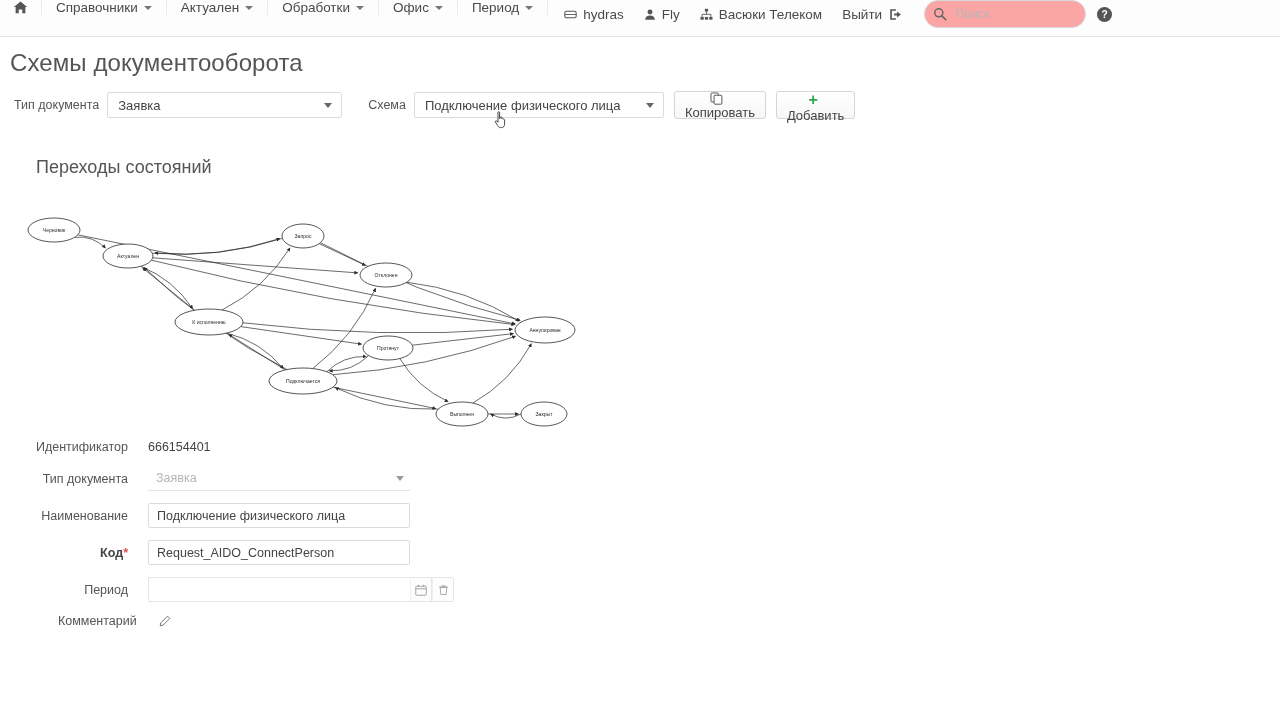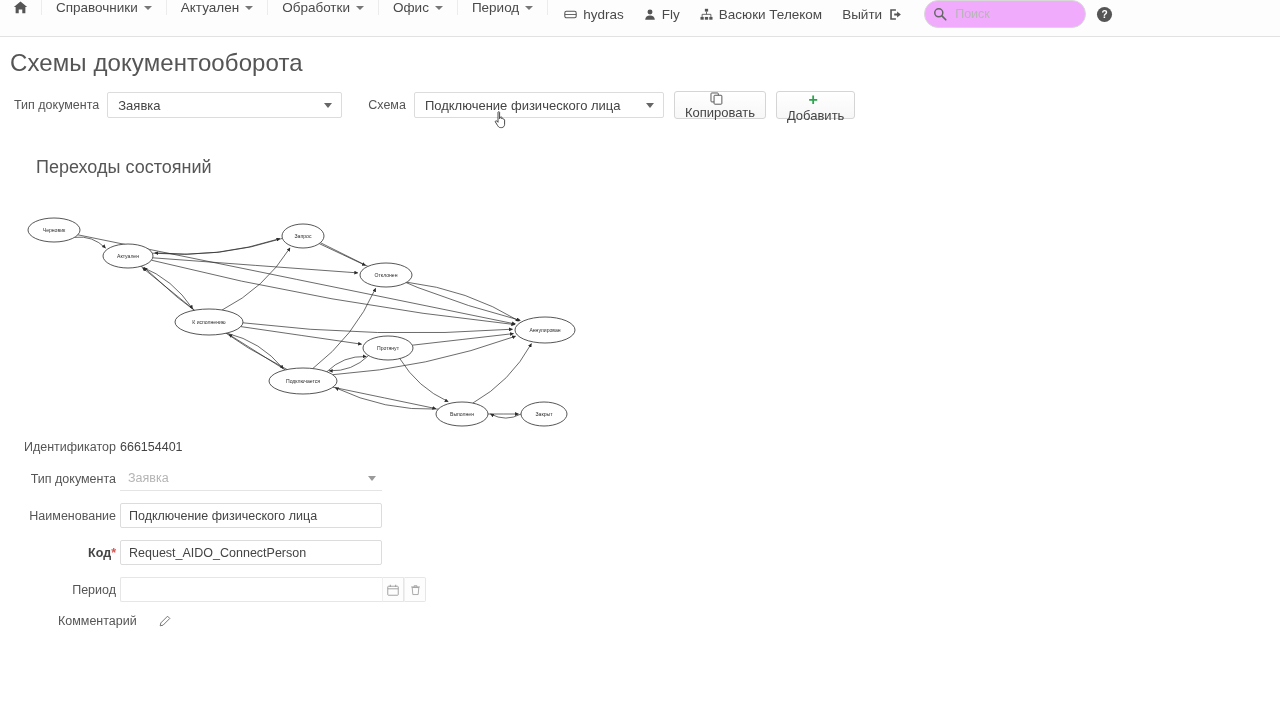--- a/index.html
+++ b/index.html
@@ -74,21 +74,21 @@
   }
   .search-wrap {
     margin-left: 12px;
     position: relative;
   }
   .search-box {
     width: 120px;
     height: 26px;
     border: 1px solid #d8d8d8;
     border-radius: 14px;
-    background: #f0abfc;
+    background: #fca5a5;
     font-family: "Liberation Sans", sans-serif;
     font-size: 12.5px;
     color: #555;
     padding: 0 10px 0 30px;
     box-sizing: content-box;
     outline: none;
   }
   .search-box::placeholder { color: #b6b6b6; }
   .search-ic {
     position: absolute;
@@ -203,23 +203,23 @@
   
   .form {
     padding: 6px 0 0 0;
   }
   .frow {
     display: flex;
     align-items: center;
     margin-bottom: 12px;
   }
   .flabel {
-    width: 120px;
+    width: 148px;
     text-align: right;
-    padding-right: 4px;
+    padding-right: 20px;
     font-size: 12.5px;
     color: #555;
     box-sizing: border-box;
     white-space: nowrap;
   }
   .flabel.bold { font-weight: bold; color: #444; }
   .req { color: #d9534f; }
   .fstatic {
     font-size: 12.5px;
     color: #444;

